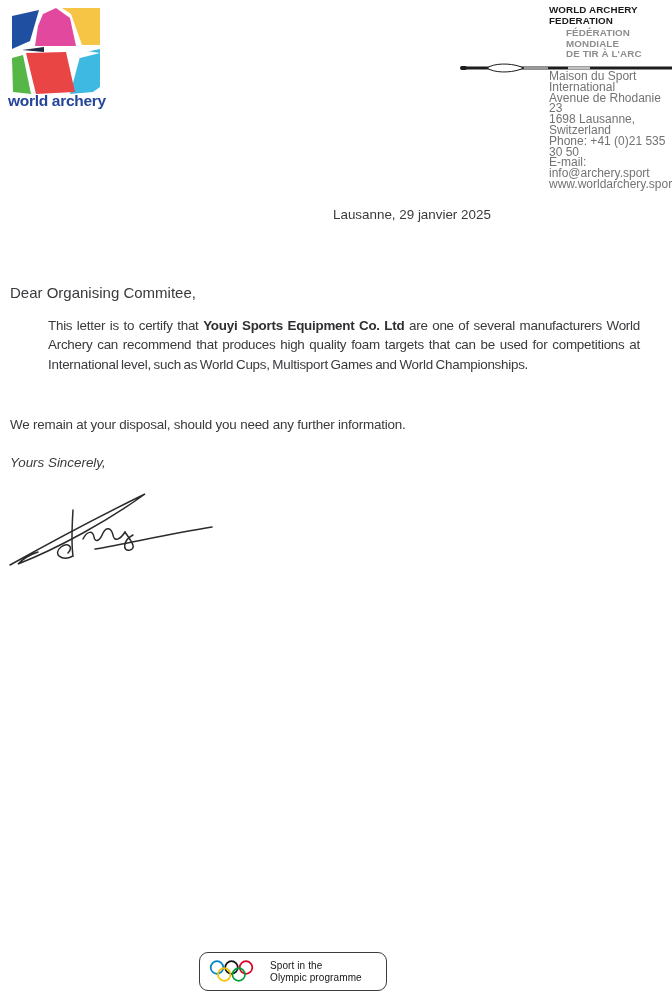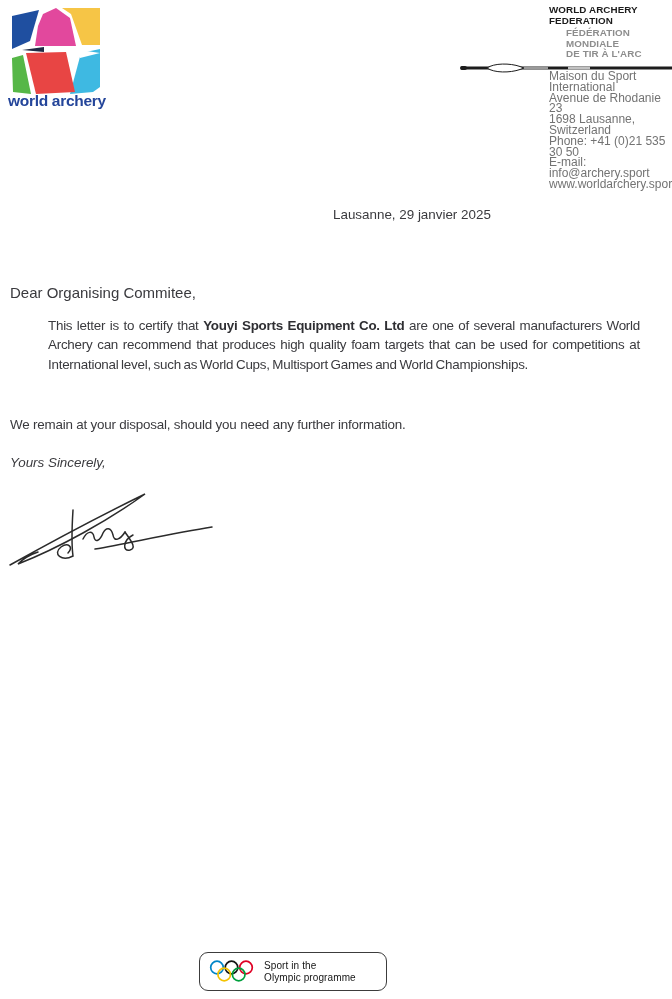--- a/index.html
+++ b/index.html
@@ -28,21 +28,21 @@
                  text-align:justify; letter-spacing:-0.25px; word-spacing:-0.8px;margin-left:38px; }
   .body-par b  { color:#2f2f33; }
   .closing     { left:10px; top:417px; font-size:13.4px; letter-spacing:-0.2px; }
   .signoff     { left:10px; top:455px; font-size:13.4px;font-style:italic; }
   .signature-svg { left:4px; top:486px; }
   .signatory   { left:10px; top:589px; font-size:13.4px; line-height:19.3px; }
 
   
   .olympic-badge { left:199px; top:952px; width:188px; height:39px;
                    border:1.5px solid #3c3c3c; border-radius:9px;
-                   display:flex; align-items:center; padding-left:9px; gap:9px; }
+                   display:flex; align-items:center; padding-left:9px; gap:15px; }
   .badge-text { font-size:10px; line-height:12px; color:#151515; letter-spacing:0.1px; }
 </style>
 </head>
 <body>
 
 <div class="page">
 
   <svg class="abs logo-svg" width="92" height="87" viewBox="0 0 92 87">
     <polygon points="2,9 29,3 20,34 2,42" fill="#1F4FA0"></polygon>
     <polygon points="33,7 46,1 60,11 66,39 25,39 28,19" fill="#E2489D"></polygon>

